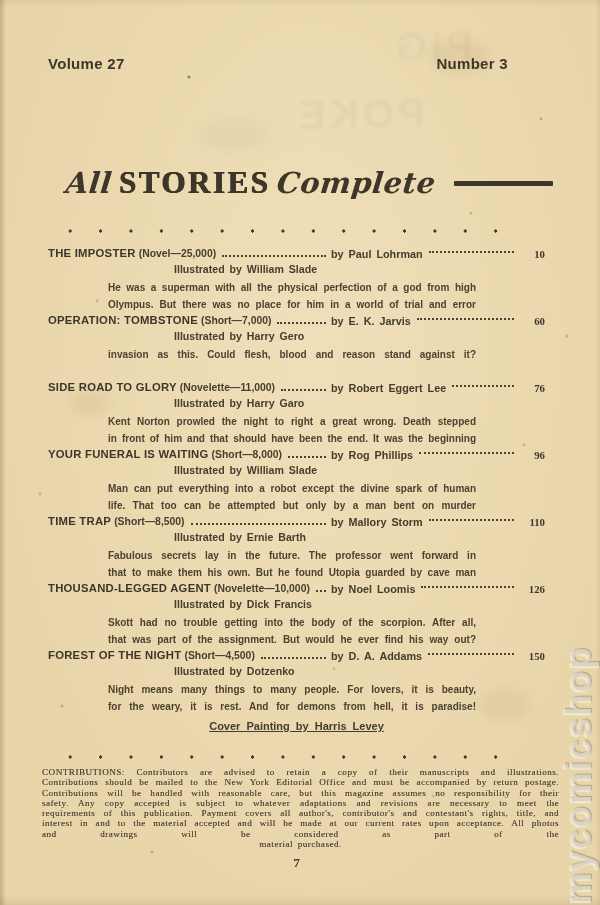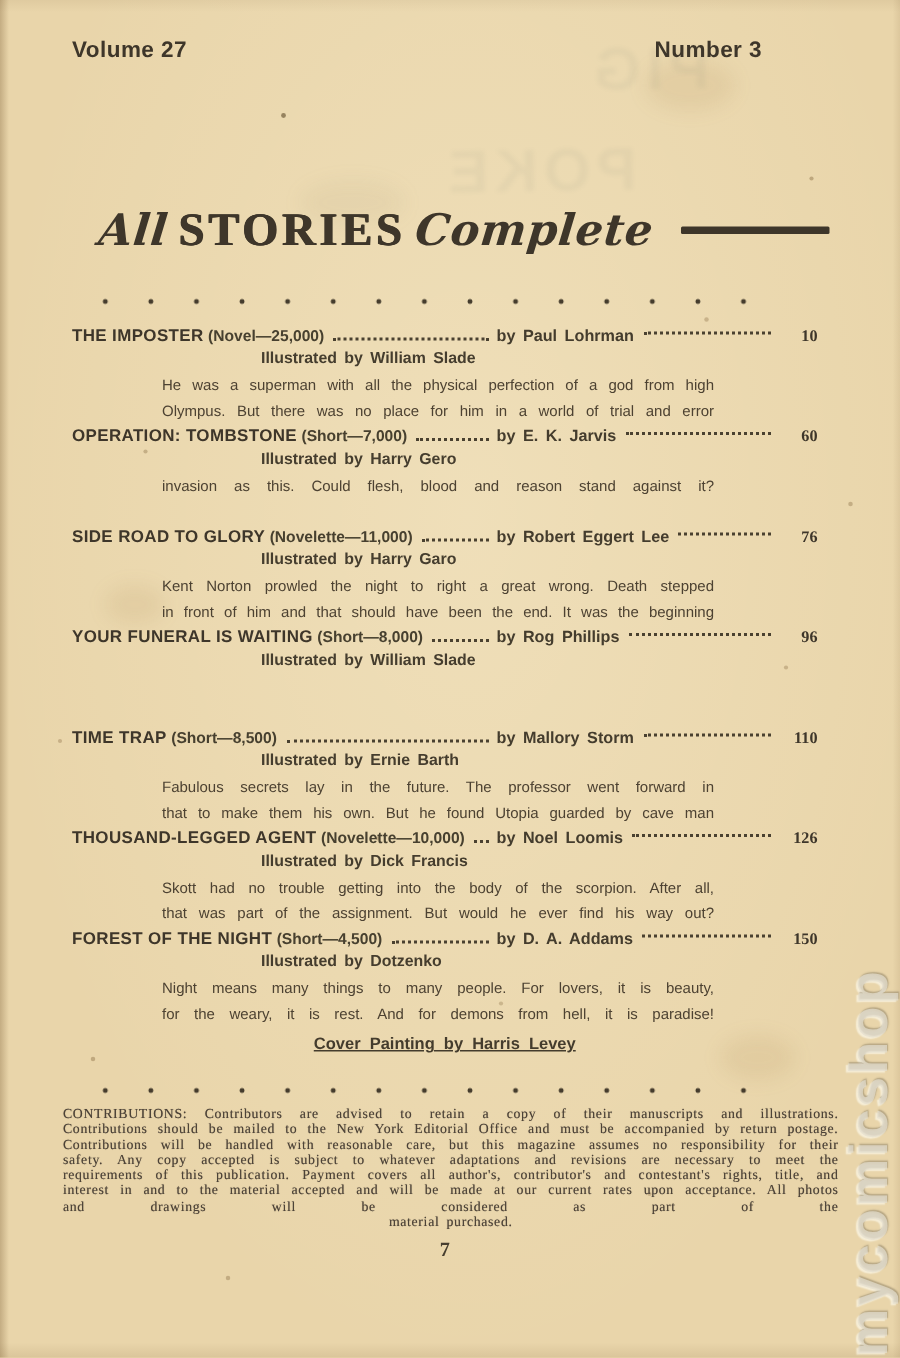--- a/index.html
+++ b/index.html
@@ -37,21 +37,21 @@
   .stain.s1{left:430px;top:40px;width:60px;height:34px;}
   .stain.s2{left:70px;top:390px;width:40px;height:26px;}
   .stain.s3{left:480px;top:690px;width:50px;height:30px;}
   .stain.s4{left:200px;top:120px;width:70px;height:30px;background:rgba(150,140,100,0.08);}
   .ghost{position:absolute;transform:scaleX(-1) rotate(1deg);opacity:0.055;filter:blur(1.5px);
     font-weight:bold;font-size:40px;color:#5a6a62;letter-spacing:4px;}
   .ghost.g1{left:392px;top:24px;}
   .ghost.g2{left:295px;top:92px;}
 
   .header{display:flex;justify-content:space-between;align-items:baseline;
-    padding-top:25px;font-size:15px;font-weight:bold;letter-spacing:0.3px;}
+    padding-top:55px;font-size:15px;font-weight:bold;letter-spacing:0.3px;}
   .header .num{margin-right:37px;}
 
   .banner{display:flex;align-items:center;margin-top:93px;height:36px;}
   .rule{height:5px;background:#3e362a;border-radius:1px;}
   .rule.left{width:64px;margin-right:11px;}
   .rule.right{width:99px;margin-left:11px;flex:0 0 auto;}
   .script{font-family:"DejaVu Serif",serif;font-style:italic;font-weight:bold;
     font-size:29px;letter-spacing:0.5px;padding:0 7px;transform:skewX(-6deg);}
   .caps{font-family:"Liberation Serif",serif;font-weight:bold;font-size:31px;
     letter-spacing:2.5px;text-shadow:0.5px 0 0 currentColor,-0.3px 0 0 currentColor;}
@@ -68,21 +68,21 @@
   .toc-left{display:flex;align-items:baseline;min-width:283px;flex:0 1 auto;}
   .t-title{font-weight:bold;letter-spacing:0.25px;white-space:nowrap;font-size:11.3px;}
   .t-type{font-weight:bold;font-size:10.4px;margin-left:3px;white-space:nowrap;color:#47402f;}
   .leader{flex:1 1 auto;min-width:8px;border-bottom:2px dotted #4a4130;
     margin:0 5px 3px 6px;}
   .author{flex:0 0 auto;font-weight:600;font-size:10.8px;word-spacing:2px;color:#443c2d;}
   .pg{flex:0 0 26px;text-align:right;font-weight:600;font-size:10.8px;font-family:Liberation Serif, serif;}
   .illus{margin:2px 0 0 82px;height:14px;font-size:10.6px;font-weight:600;
     word-spacing:2px;color:#453d2e;padding-left:44px;}
   .blurbs{margin:3px 0 0 60px;width:368px;}
-  .blurb-line{font-size:10px;font-weight:400;line-height:16.5px;color:#4d4232;
+  .blurb-line{font-size:10px;font-weight:700;line-height:16.5px;color:#4d4232;
     text-align:justify;text-align-last:justify;word-spacing:1px;}
 
   .cover-credit{margin-top:5px;text-align:center;font-size:11px;font-weight:600;
     word-spacing:3px;color:#443c2d;text-decoration:underline;}
 
   .contrib{margin:8px 0 0 -6px;width:517px;font-family:"Liberation Serif",serif;
     font-size:9.2px;line-height:10.3px;color:#4c4237;letter-spacing:0.45px;
     word-spacing:4px;text-align:justify;text-align-last:justify;
     text-shadow:0 0 0.5px rgba(76,66,55,0.6);}
   .contrib-last{width:517px;margin-left:-6px;font-family:"Liberation Serif",serif;
@@ -186,20 +186,24 @@
           <span class="toc-left">
             <span class="t-title">YOUR FUNERAL IS WAITING</span>
             <span class="t-type">(Short—8,000)</span>
             <span class="leader"></span>
           </span>
           <span class="author">by Rog Phillips</span>
           <span class="leader"></span>
           <span class="pg">96</span>
         </div>
         <div class="illus">Illustrated by William Slade</div>
+        <div class="blurbs">
+          <div class="blurb-line">Man can put everything into a robot except the divine spark of human</div>
+          <div class="blurb-line">life. That too can be attempted but only by a man bent on murder</div>
+        </div>
       </div>
 
       <div class="story">
         <div class="toc-line">
           <span class="toc-left">
             <span class="t-title">TIME TRAP</span>
             <span class="t-type">(Short—8,500)</span>
             <span class="leader"></span>
           </span>
           <span class="author">by Mallory Storm</span>

